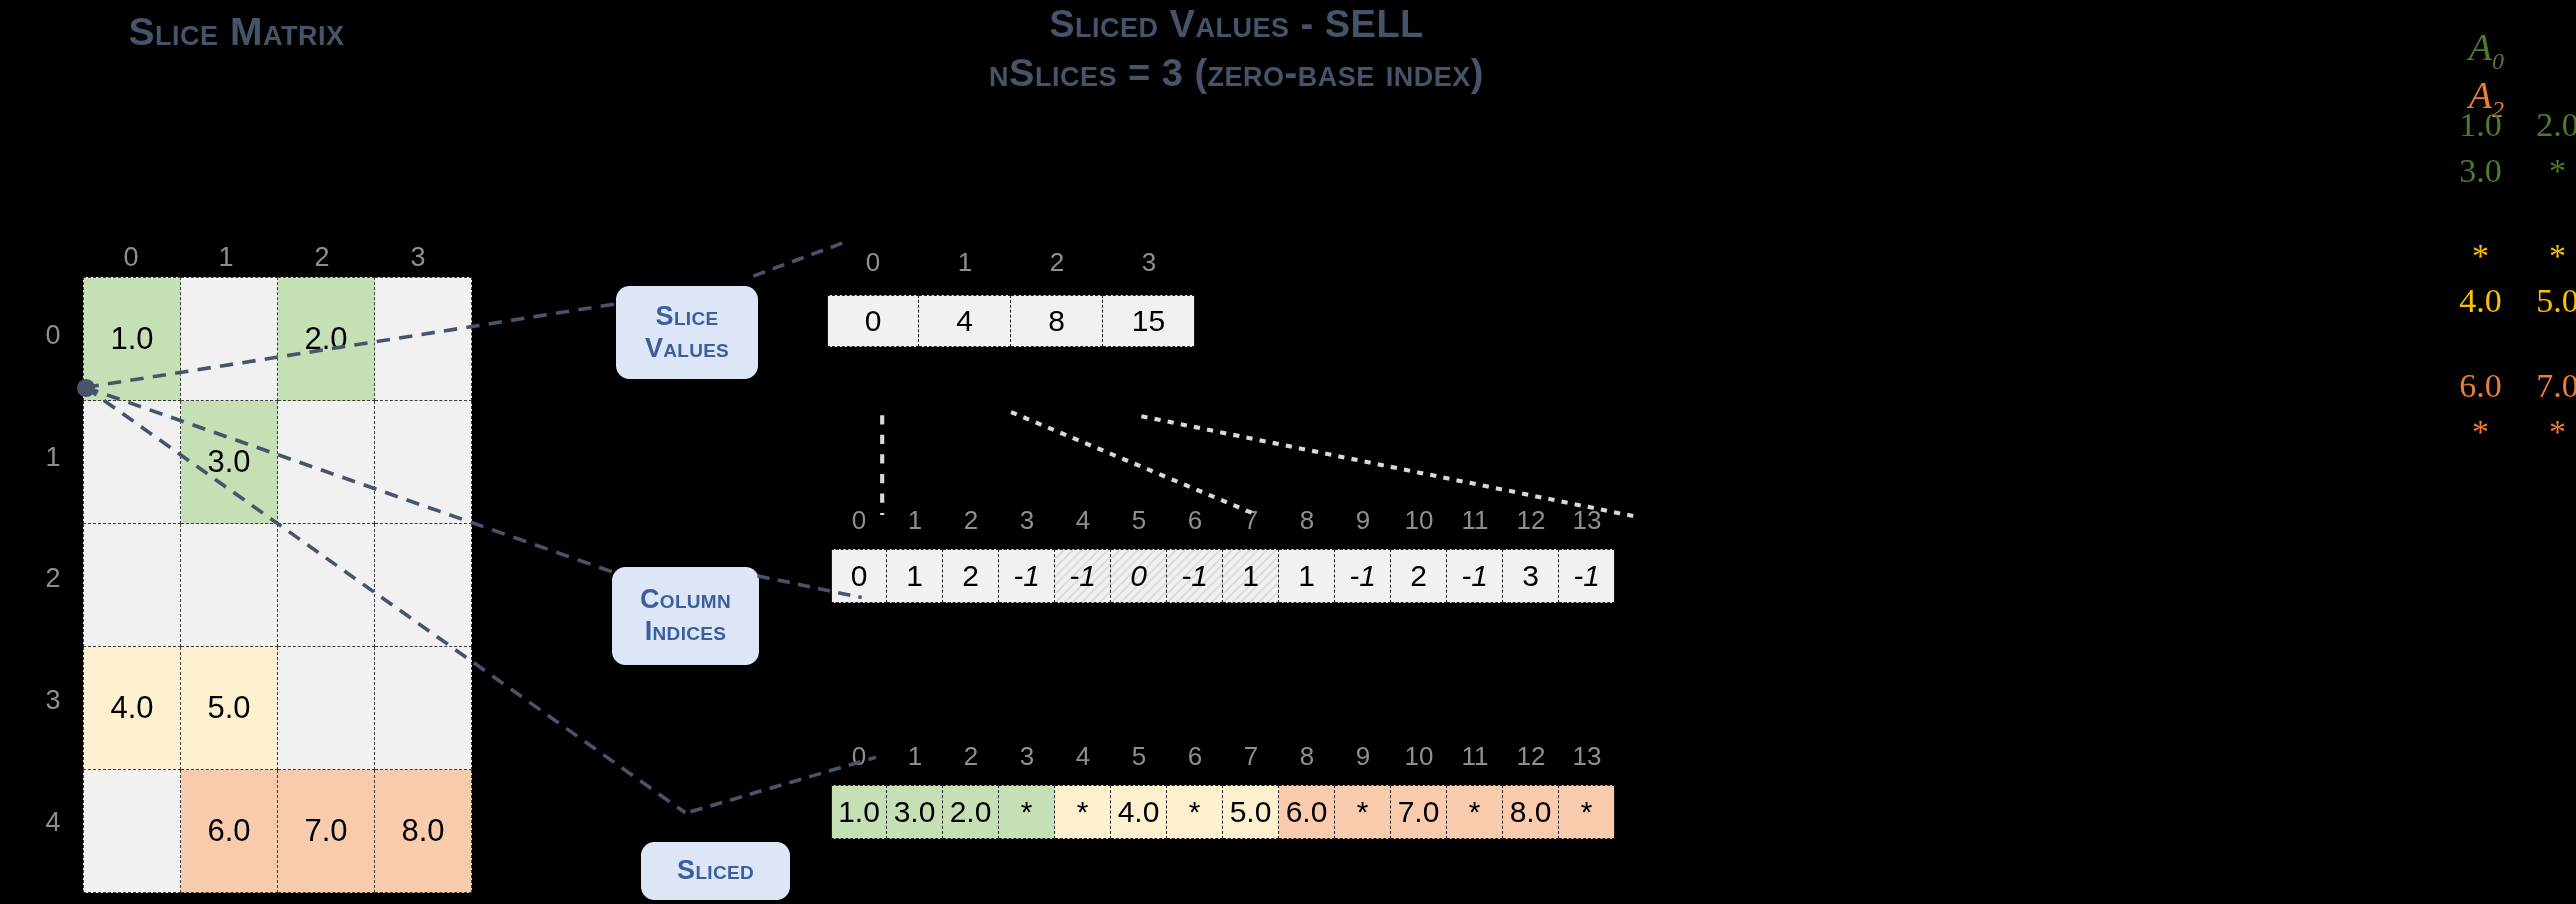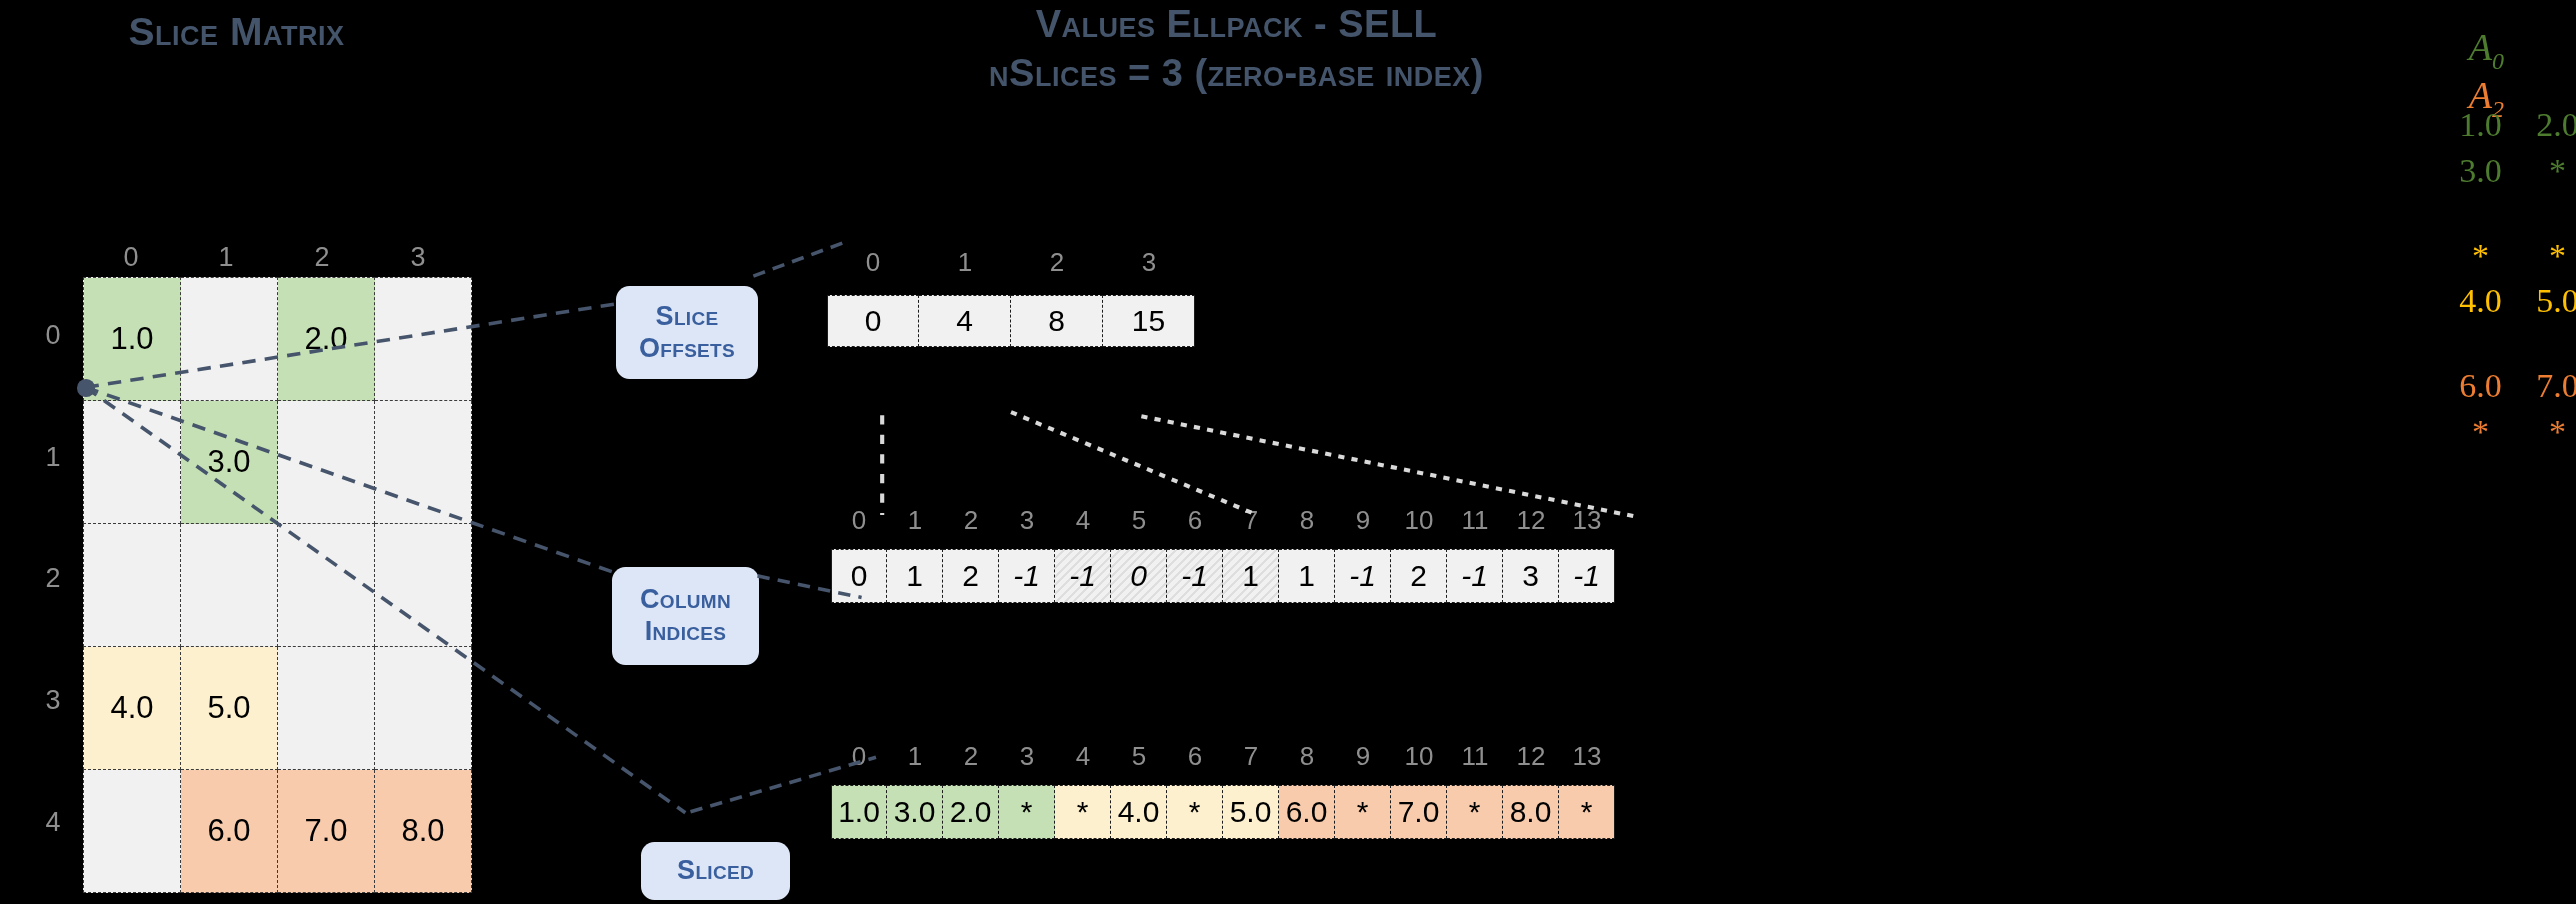--- a/index.html
+++ b/index.html
@@ -99,21 +99,21 @@
   }
 
   svg.ov{position:absolute;left:0;top:0;width:2746px;height:904px;pointer-events:none;}
 </style>
 </head>
 <body>
 
 <div class="abs title-dense sc">Slice Matrix</div>
 
 <div class="abs title-main">
-  <span class="sc">Values Ellpack - SELL</span>
+  <span class="sc">Sliced Values - SELL</span>
   <span class="l2 sc">nSlices = 3 (zero-base index)</span>
 </div>
 
 <div class="abs" id="matrix-wrap">
   <div id="mx-colhdrs">
       <div class="mx-colhdr" style="left: 52px;">0</div>
       <div class="mx-colhdr" style="left: 147px;">1</div>
       <div class="mx-colhdr" style="left: 243px;">2</div>
       <div class="mx-colhdr" style="left: 339px;">3</div>
     </div>
@@ -155,21 +155,21 @@
           <td class="o">6.0</td>
           <td class="o">7.0</td>
           <td class="o">8.0</td>
         </tr>
       </tbody>
     </table>
 </div>
 
 <div class="abs badge" id="badge-slice-offsets" style="left:616px;top:258px;width:142px;height:93px;flex-direction:column;">
   <span class="sc">Slice</span>
-  <span class="sc">Offsets</span>
+  <span class="sc">Values</span>
 </div>
 <div class="idxrow" id="so-idx" style="left:827px;top:247px;">
     <div class="ix" style="width: 92px;">0</div>
     <div class="ix" style="width: 92px;">1</div>
     <div class="ix" style="width: 92px;">2</div>
     <div class="ix" style="width: 92px;">3</div>
   </div>
 <div class="arr" id="so-arr" style="left:827px;top:295px;">
     <div class="cell" style="width: 92px; height: 52px;">0</div>
     <div class="cell" style="width: 92px; height: 52px;">4</div>

